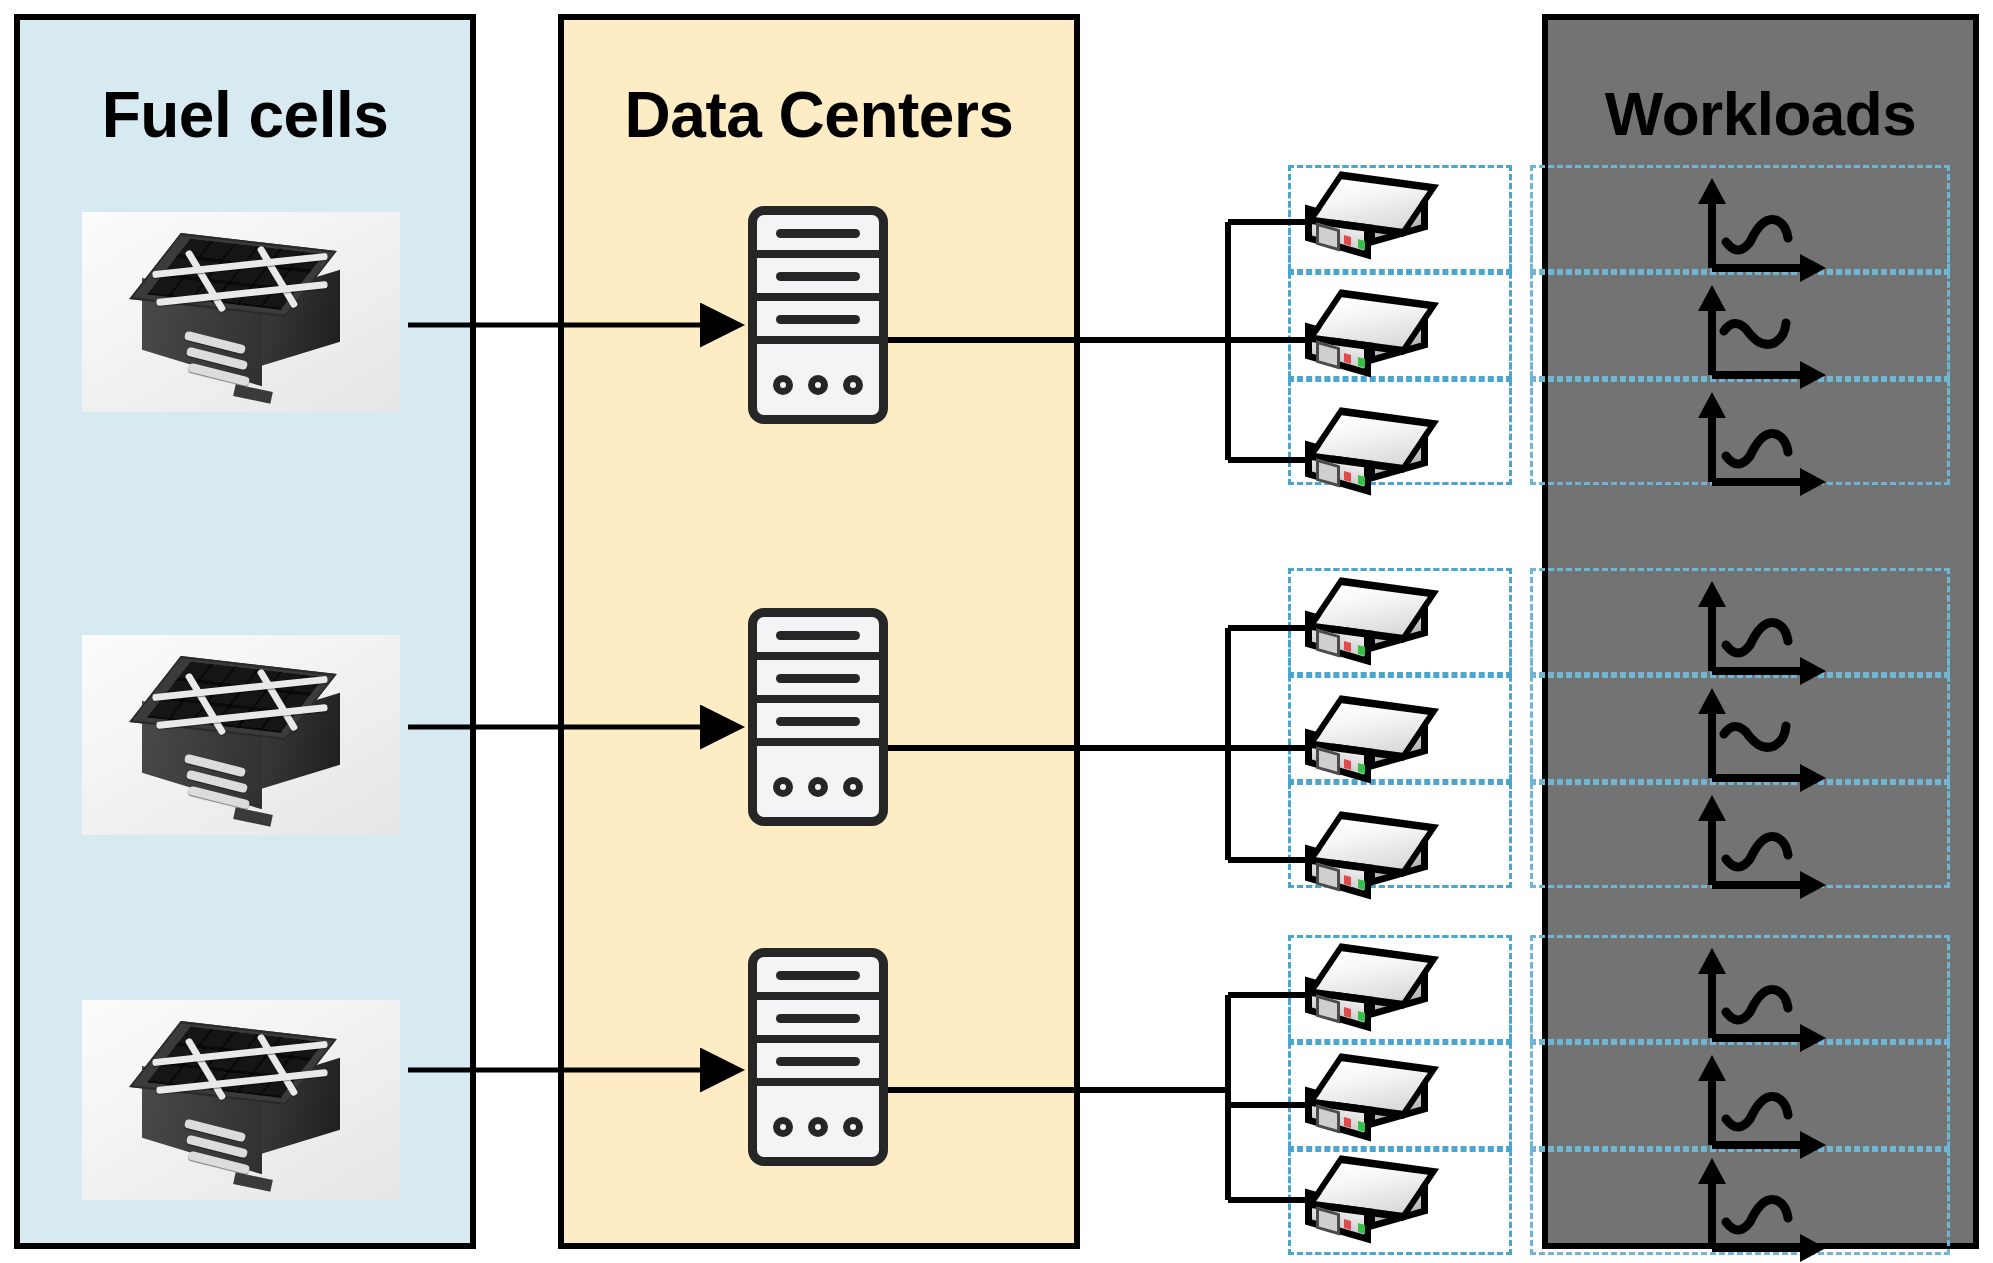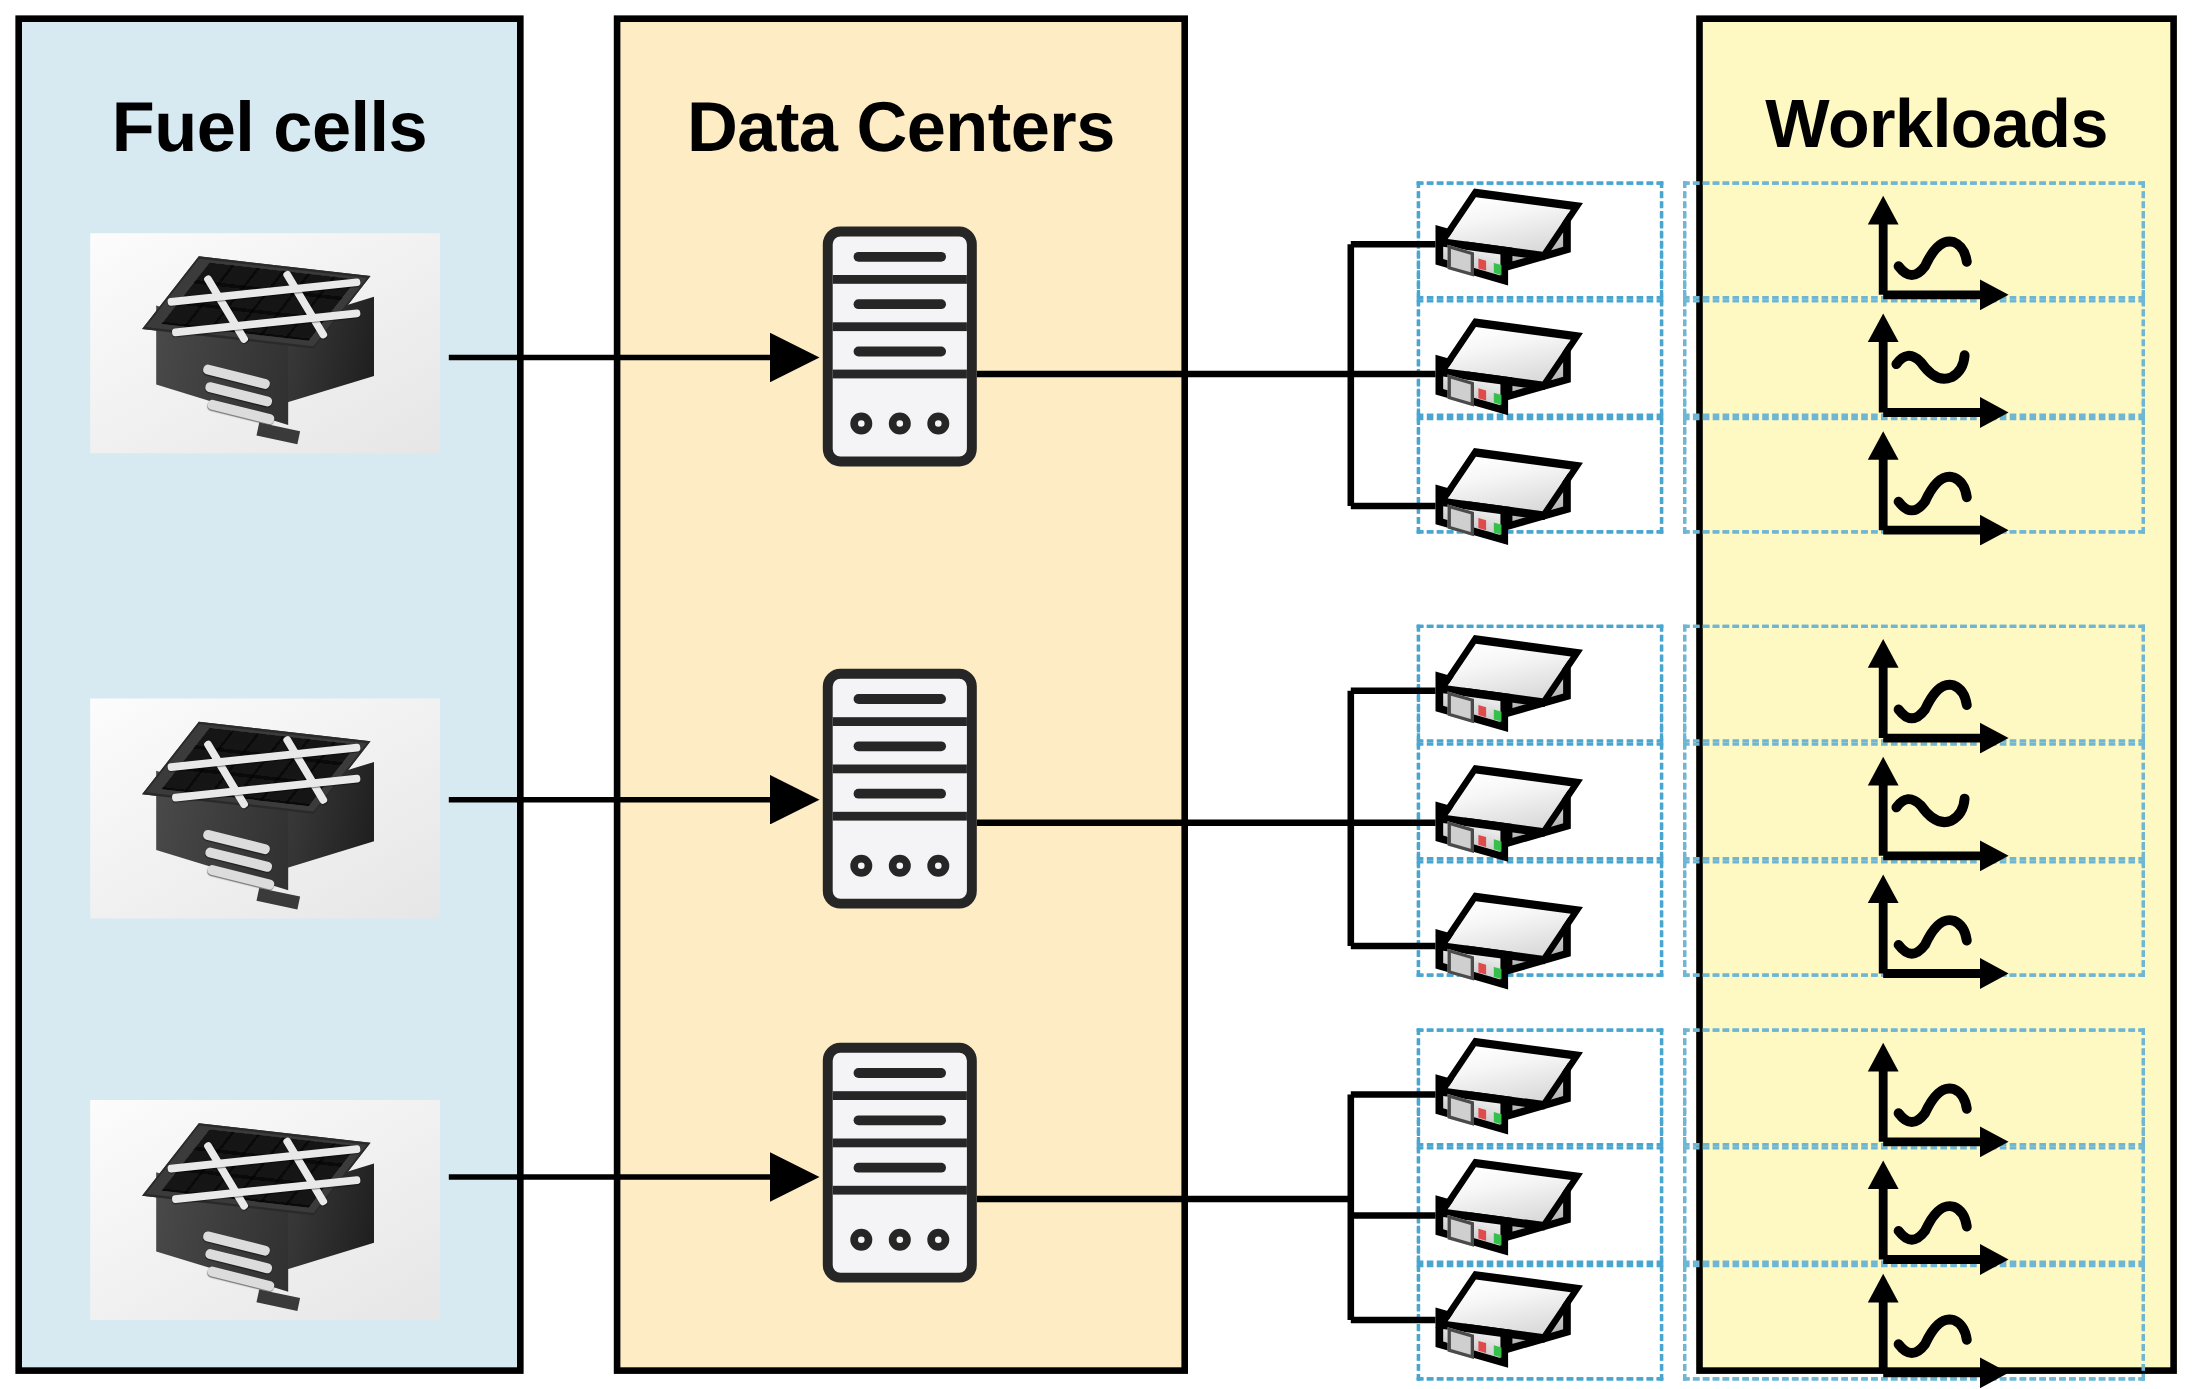--- a/index.html
+++ b/index.html
@@ -5,21 +5,21 @@
   html,body{margin:0;padding:0;background:#ffffff;}
   body{width:1993px;height:1263px;font-family:"Liberation Sans",sans-serif;position:relative;overflow:hidden;}
 
   .stage{position:absolute;left:0;top:0;width:1993px;height:1263px;}
 
   
   .panel{position:absolute;border:6px solid #000;box-sizing:border-box;}
   #panel-fuel      {left:14px;  top:14px; width:462px;  height:1235px; background:#d7eaf2;}
   #panel-dc        {left:558px; top:14px; width:522px;  height:1235px; background:#fdecc4;}
   #panel-servers   {left:1130px;top:14px; width:380px;  height:1235px; background:#eae6f0;}
-  #panel-workloads {left:1542px;top:14px; width:437px;  height:1235px; background:#fef9c3;}
+  #panel-workloads {left:1542px;top:14px; width:437px;  height:1235px; background:#737373;}
 
   .panel-title{
     position:absolute; left:0; right:0; text-align:center;
     font-weight:bold; color:#000; letter-spacing:-.5px;
     font-family:"Liberation Sans",sans-serif;
   }
   #title-fuel      {top:58px;  font-size:64px;}
   #title-dc        {top:58px;  font-size:64px;}
   #title-servers   {top:58px;  font-size:62px;}
   #title-workloads {top:58px;  font-size:62px;}

